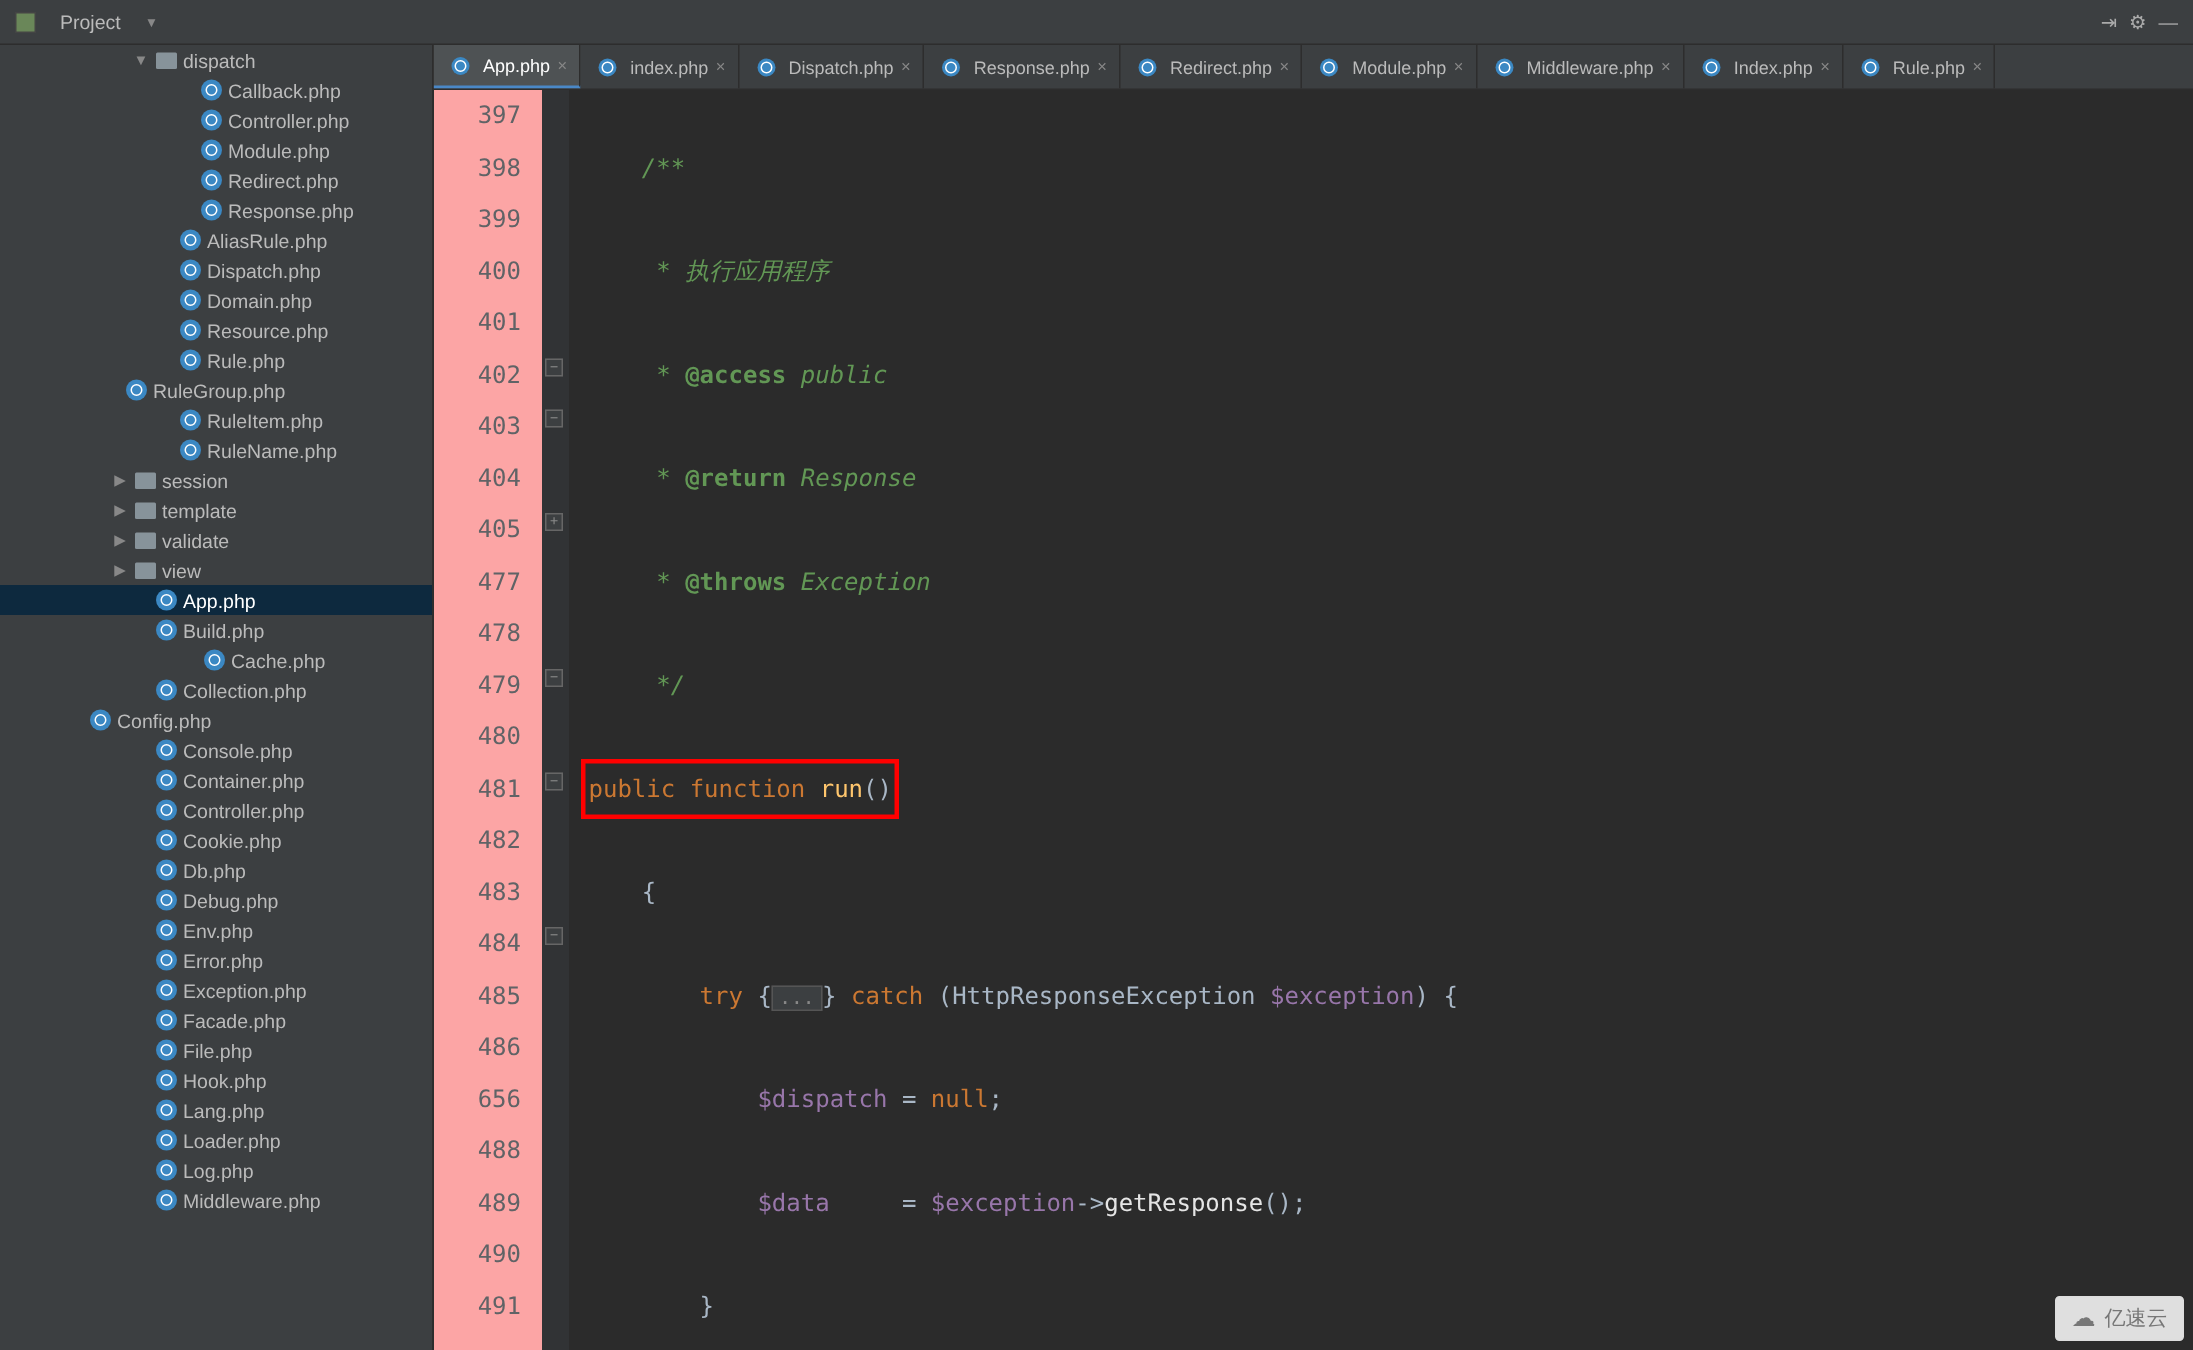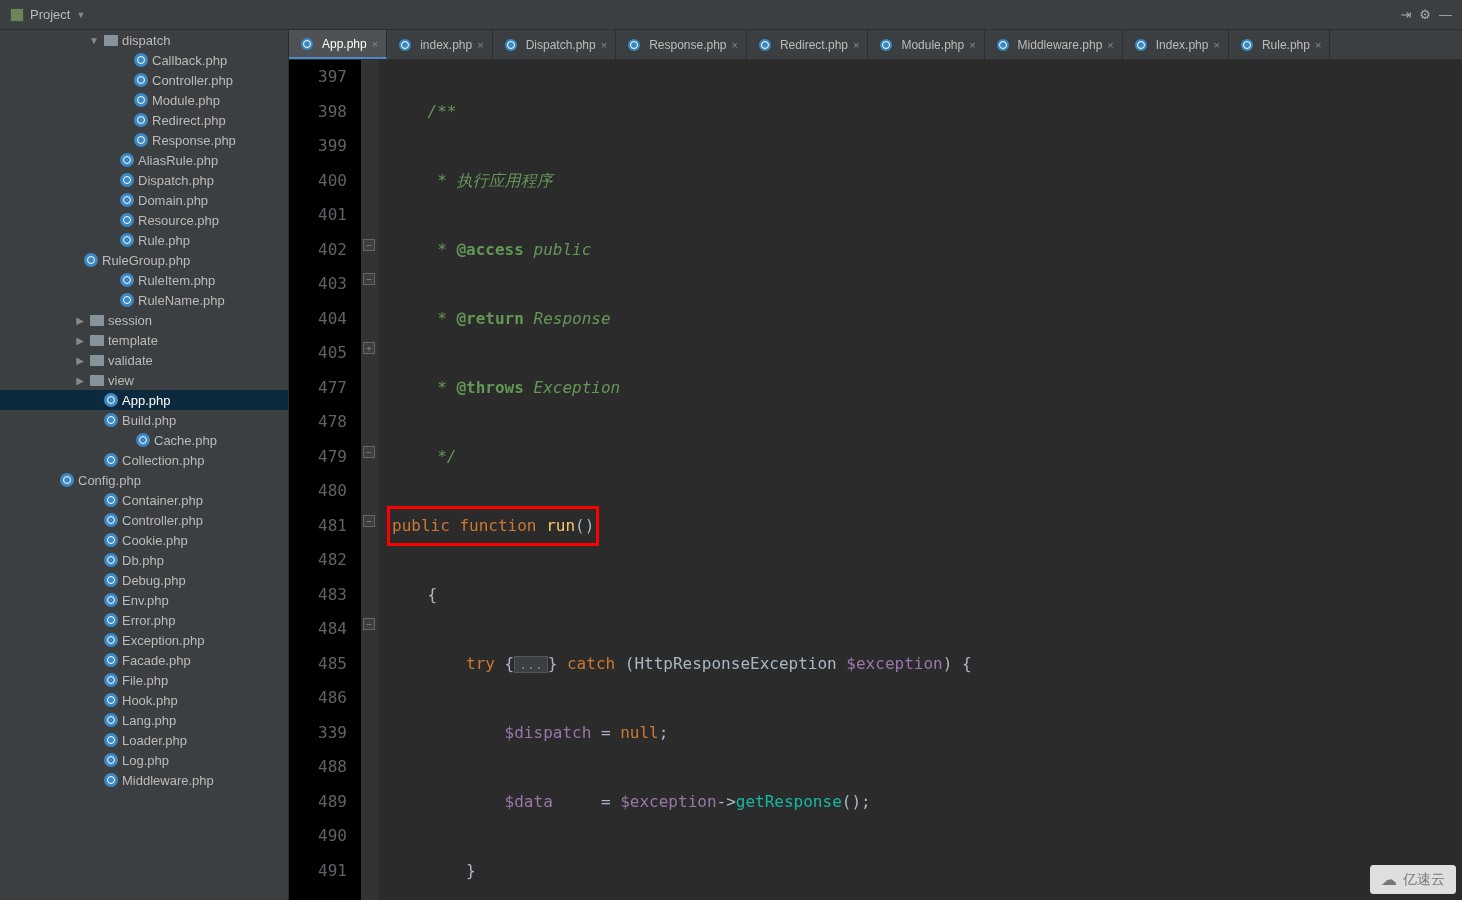--- a/index.html
+++ b/index.html
@@ -14,21 +14,21 @@
 }
 .app { display: flex; flex-direction: column; height: 900px; }
 .topbar {
   display: flex;
   align-items: center;
   height: 30px;
   background: #3c3f41;
   border-bottom: 1px solid #2d2d2d;
 }
 .project-btn {
-  display: flex; align-items: center; gap: 6px;
+  display: flex; align-items: center; gap: 16px;
   padding: 0 10px; height: 100%;
   color: #bbb; cursor: pointer;
 }
 .proj-icon { width: 14px; height: 14px; background: #6a8759; border: 1px solid #444; }
 .topbar-spacer { flex: 1; }
 .topbar-icons { display: flex; gap: 8px; padding-right: 10px; color: #aaa; }
 .topbar-icons span { cursor: pointer; }
 
 .main { display: flex; flex: 1; overflow: hidden; }
 
@@ -70,21 +70,21 @@
   border-right: 1px solid #2d2d2d;
   color: #bbb; font-size: 12px;
   cursor: pointer; white-space: nowrap;
 }
 .tab.active { background: #4e5254; color: #fff; border-bottom: 2px solid #4a88c7; }
 .tab .php-icon { width: 12px; height: 12px; }
 .tab .close { color: #888; font-size: 11px; }
 
 .code-wrap { flex: 1; display: flex; overflow: auto; font-family: "Consolas", monospace; font-size: 16px; line-height: 34.5px; position: relative;}
 .gutter {
-  background: #000000;
+  background: #fca5a5;
   color: #606366;
   text-align: right;
   padding: 0 14px 0 6px;
   user-select: none;
   min-width: 72px;
 }
 .gutter .ln { height: 34.5px; }
 .foldcol {
   width: 18px; background: #313335; position: relative;
 }
@@ -98,21 +98,21 @@
   padding-left: 10px;
   white-space: pre;
   color: #a9b7c6;
 }
 .code .line { height: 34.5px; position: relative;}
 .c-doctag { color: #629755; font-weight: bold;}
 .c-doc { color: #629755; font-style: italic;}
 .c-kw { color: #cc7832; }
 .c-fn { color: #ffc66d; }
 .c-var { color: #9876aa; }
-.c-call { color: #14b8a6; }
+.c-call { color: #e5e5e5; }
 .c-null { color: #cc7832; }
 .fold-ellipsis { background: #3c3f41; border: 1px solid #555; padding: 0 4px; color: #888; font-size: 13px;}
 .redbox {
   border: 3px solid #ff0000;
   display: inline-block;
   padding: 0 2px;
   margin: -3px -2px;
 }
 .watermark {
   position: fixed; right: 6px; bottom: 6px;
@@ -256,20 +256,25 @@
   </div>
           <div class="tree-row " style="padding-left:88px">
     <span class="arrow"></span>
     <span class="php-icon"></span>
     <span>Collection.php</span>
   </div>
           <div class="tree-row " style="padding-left:44px">
     <span class="arrow"></span>
     <span class="php-icon"></span>
     <span>Config.php</span>
+  </div>
+          <div class="tree-row " style="padding-left:88px">
+    <span class="arrow"></span>
+    <span class="php-icon"></span>
+    <span>Console.php</span>
   </div>
           <div class="tree-row " style="padding-left:88px">
     <span class="arrow"></span>
     <span class="php-icon"></span>
     <span>Container.php</span>
   </div>
           <div class="tree-row " style="padding-left:88px">
     <span class="arrow"></span>
     <span class="php-icon"></span>
     <span>Controller.php</span>
@@ -404,21 +409,21 @@
             <div class="ln">477</div>
             <div class="ln">478</div>
             <div class="ln">479</div>
             <div class="ln">480</div>
             <div class="ln">481</div>
             <div class="ln">482</div>
             <div class="ln">483</div>
             <div class="ln">484</div>
             <div class="ln">485</div>
             <div class="ln">486</div>
-            <div class="ln">339</div>
+            <div class="ln">656</div>
             <div class="ln">488</div>
             <div class="ln">489</div>
             <div class="ln">490</div>
             <div class="ln">491</div>
           </div>
         <div class="foldcol">
           <div class="fold-mark" style="top:179px;">−</div>
           <div class="fold-mark" style="top:213px;">−</div>
           <div class="fold-mark" style="top:282px;">+</div>
           <div class="fold-mark" style="top:386px;">−</div>

